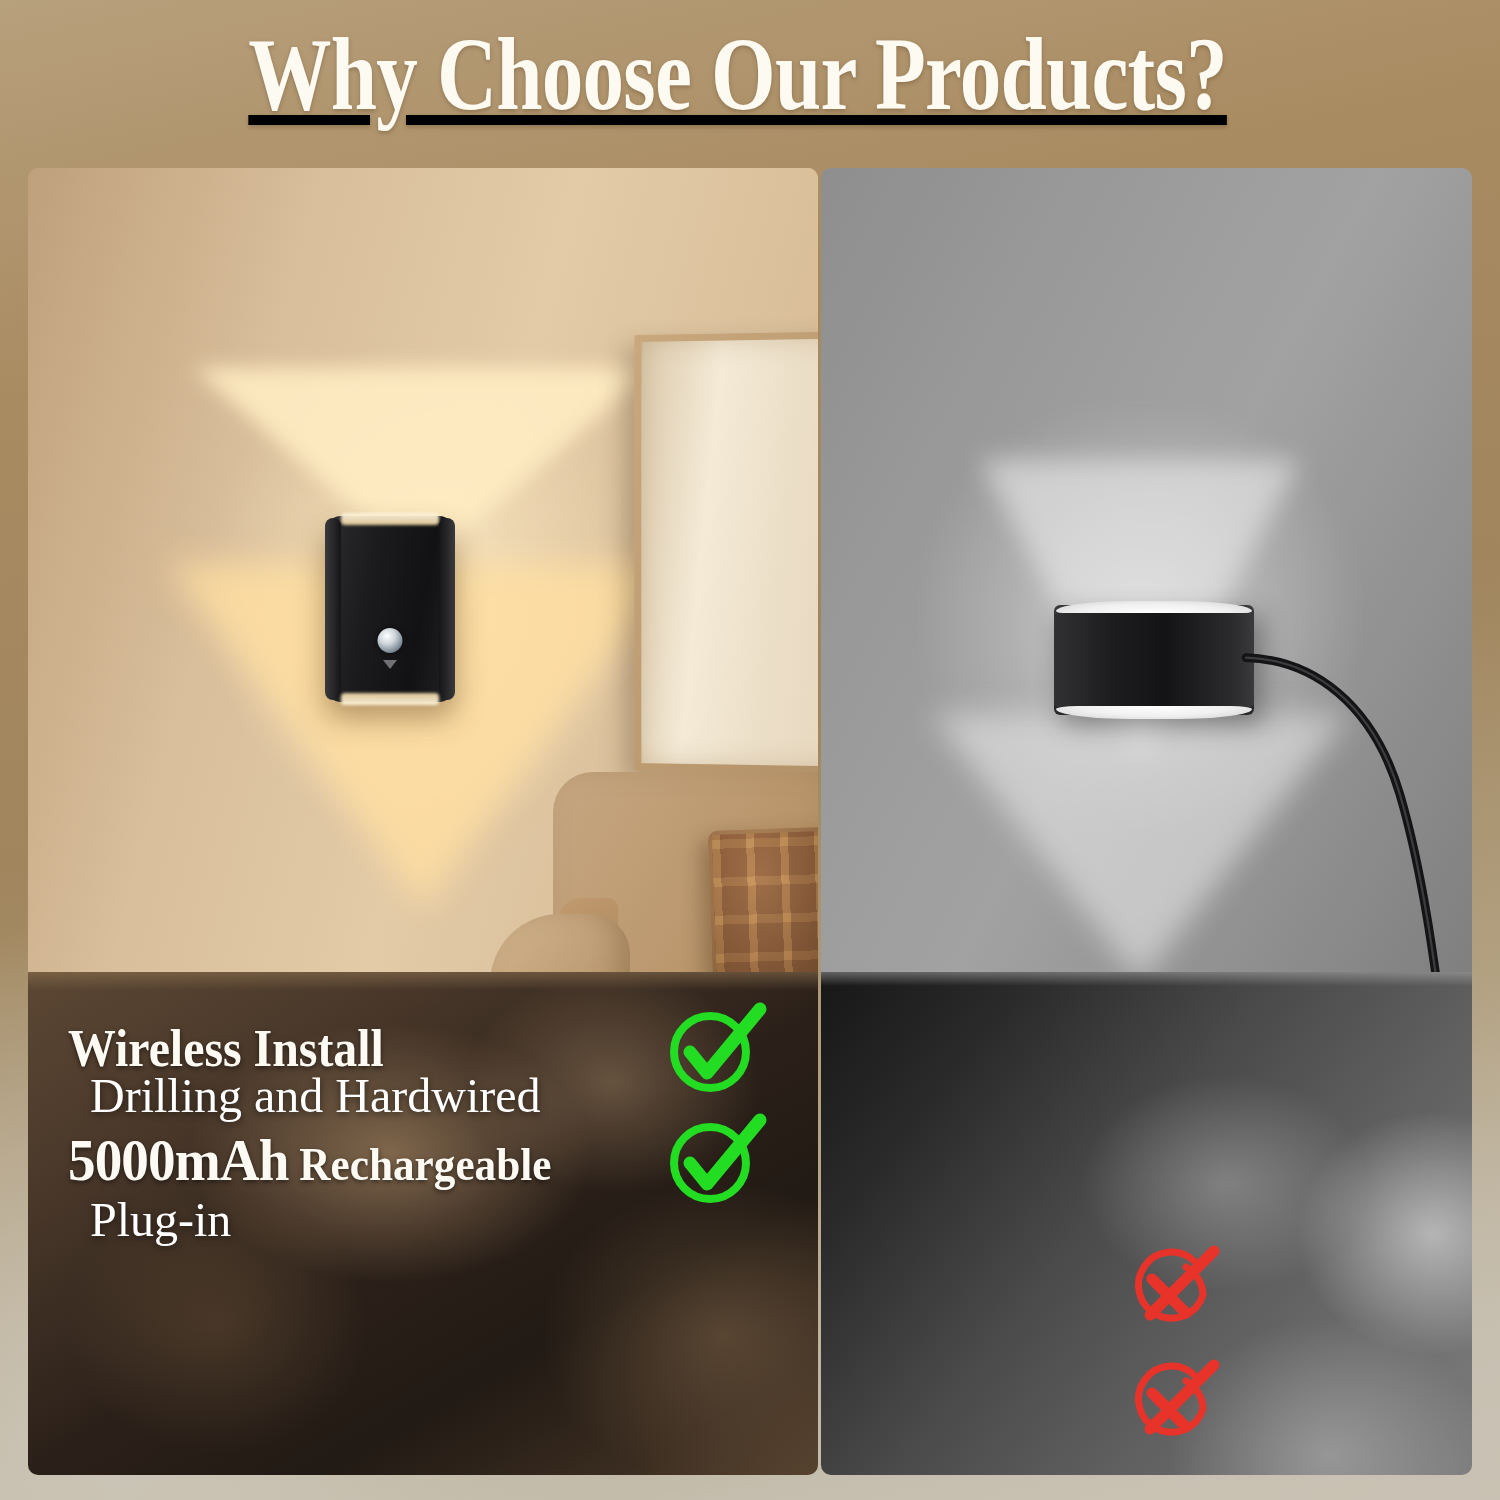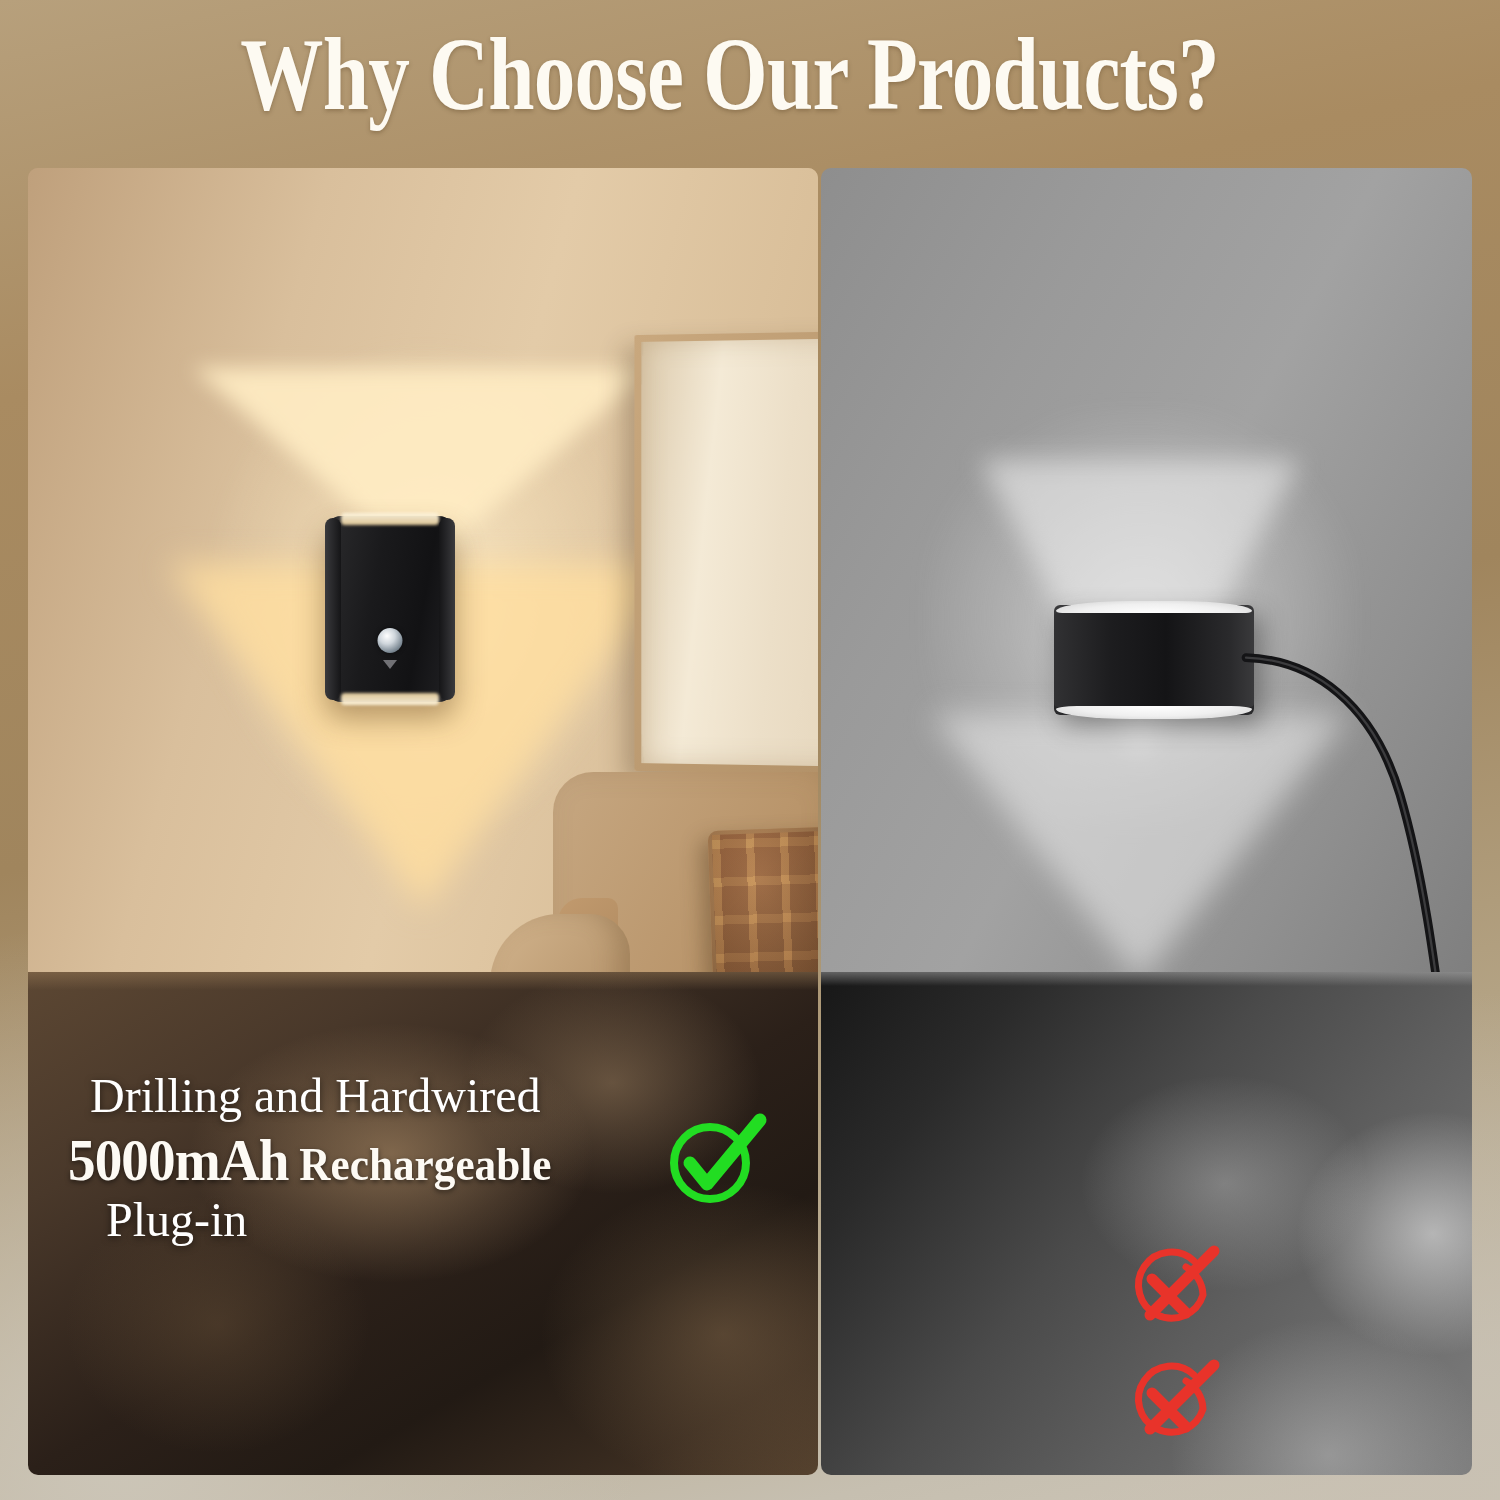--- a/index.html
+++ b/index.html
@@ -11,22 +11,22 @@
   #stage{
     position:relative;width:1500px;height:1500px;
     background:
       radial-gradient(circle at 8% 96%, rgba(205,199,186,0.95) 0%, rgba(205,199,186,0.0) 26%),
       radial-gradient(circle at 96% 99%, rgba(200,192,178,0.85) 0%, rgba(200,192,178,0.0) 24%),
       linear-gradient(168deg,#b7a07c 0%, #a98b61 22%, #a0855d 48%, #b3a283 72%, #c6bfb0 92%, #ccc5b6 100%);
   }
 
   
   .title-wrap{
-    position:absolute;left:0;top:14px;width:1460px;height:120px;
-    display:flex;align-items:center;justify-content:center;
+    position:absolute;left:8px;top:14px;width:1460px;height:120px;
+    display:flex;align-items:center;justify-content:center;text-decoration:underline;
   }
   .title{
     font-family:"Liberation Serif","DejaVu Serif",serif;
     font-weight:700;
     font-size:104px;
     line-height:1;
     color:#fdfaf2;
     letter-spacing:-1px;
     transform:scaleX(0.80);
     transform-origin:center center;
@@ -281,21 +281,21 @@
   .con-text{
     position:absolute;
     color:#ffffff;
     font-weight:400;
     font-size:48px;
     line-height:1;
     white-space:nowrap;
     text-shadow:0 2px 7px rgba(0,0,0,0.55);
   }
   .con-text.c0{left:90px;top:1072px;}
-  .con-text.c1{left:106px;top:1196px;}
+  .con-text.c1{left:90px;top:1196px;}
   .xmark{position:absolute;width:96px;height:96px;}
   .xmark.x0{left:1124px;top:1243px;}
   .xmark.x1{left:1124px;top:1357px;}
 
   svg{display:block;overflow:visible;}
 </style>
 </head>
 <body>
 
 <div id="stage">
@@ -341,20 +341,29 @@
 
     <svg class="cord" width="260" height="520" viewBox="0 0 260 520">
       <path d="M0,8 C70,10 132,56 160,150 C186,238 198,340 214,460 C220,500 226,516 232,522" fill="none" stroke="#141416" stroke-width="9" stroke-linecap="round"></path>
       <path d="M0,8 C70,10 132,56 160,150 C186,238 198,340 214,460 C220,500 226,516 232,522" fill="none" stroke="#4a4a4c" stroke-width="2.4" stroke-linecap="round" opacity="0.75"></path>
     </svg>
   </div>
 
   <div class="panel bl">
     <div class="feat-list">
 
+      <div class="feat-row r0">
+        <div class="feat-text">Wireless Install</div>
+        <div class="mark">
+          <svg width="104" height="104" viewBox="0 0 104 104">
+            <circle cx="48" cy="55" r="36" fill="none" stroke="#22dd22" stroke-width="8"></circle>
+            <path d="M28,55 L45,76 L98,12" fill="none" stroke="#22dd22" stroke-width="13" stroke-linecap="round" stroke-linejoin="round"></path>
+          </svg>
+        </div>
+      </div>
 
       <div class="feat-row r1">
         <div class="feat-text"><span class="big">5000mAh</span><span class="sm"> Rechargeable</span></div>
         <div class="mark">
           <svg width="104" height="104" viewBox="0 0 104 104">
             <circle cx="48" cy="55" r="36" fill="none" stroke="#22dd22" stroke-width="8"></circle>
             <path d="M28,55 L45,76 L98,12" fill="none" stroke="#22dd22" stroke-width="13" stroke-linecap="round" stroke-linejoin="round"></path>
           </svg>
         </div>
       </div>

